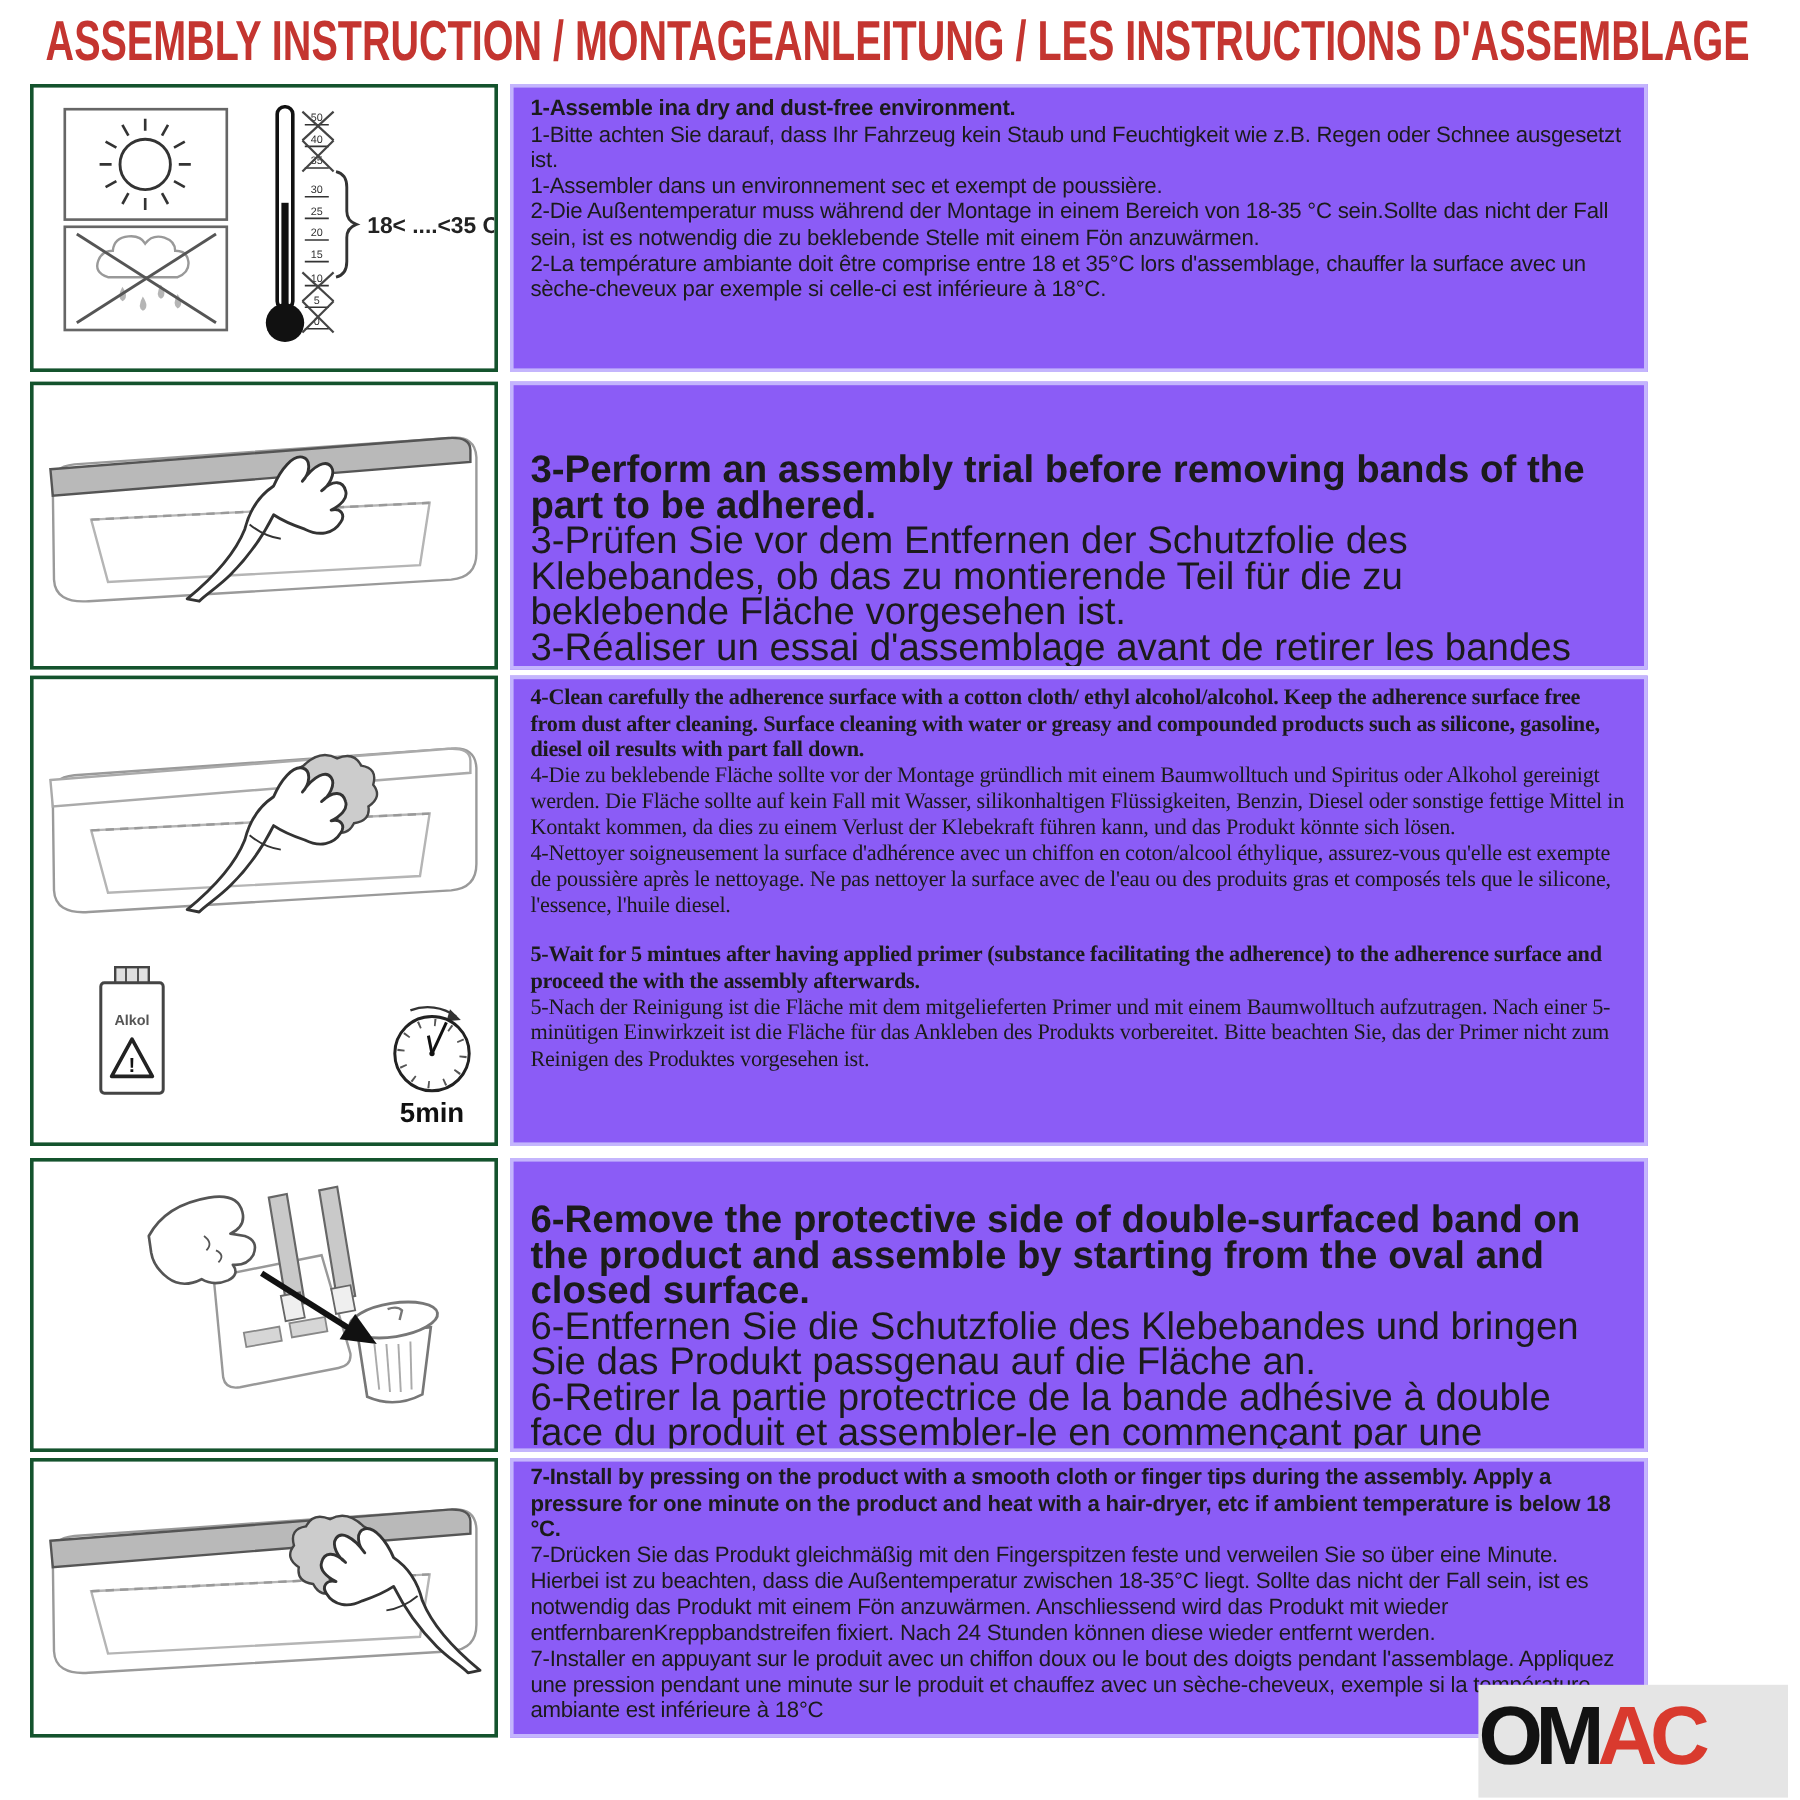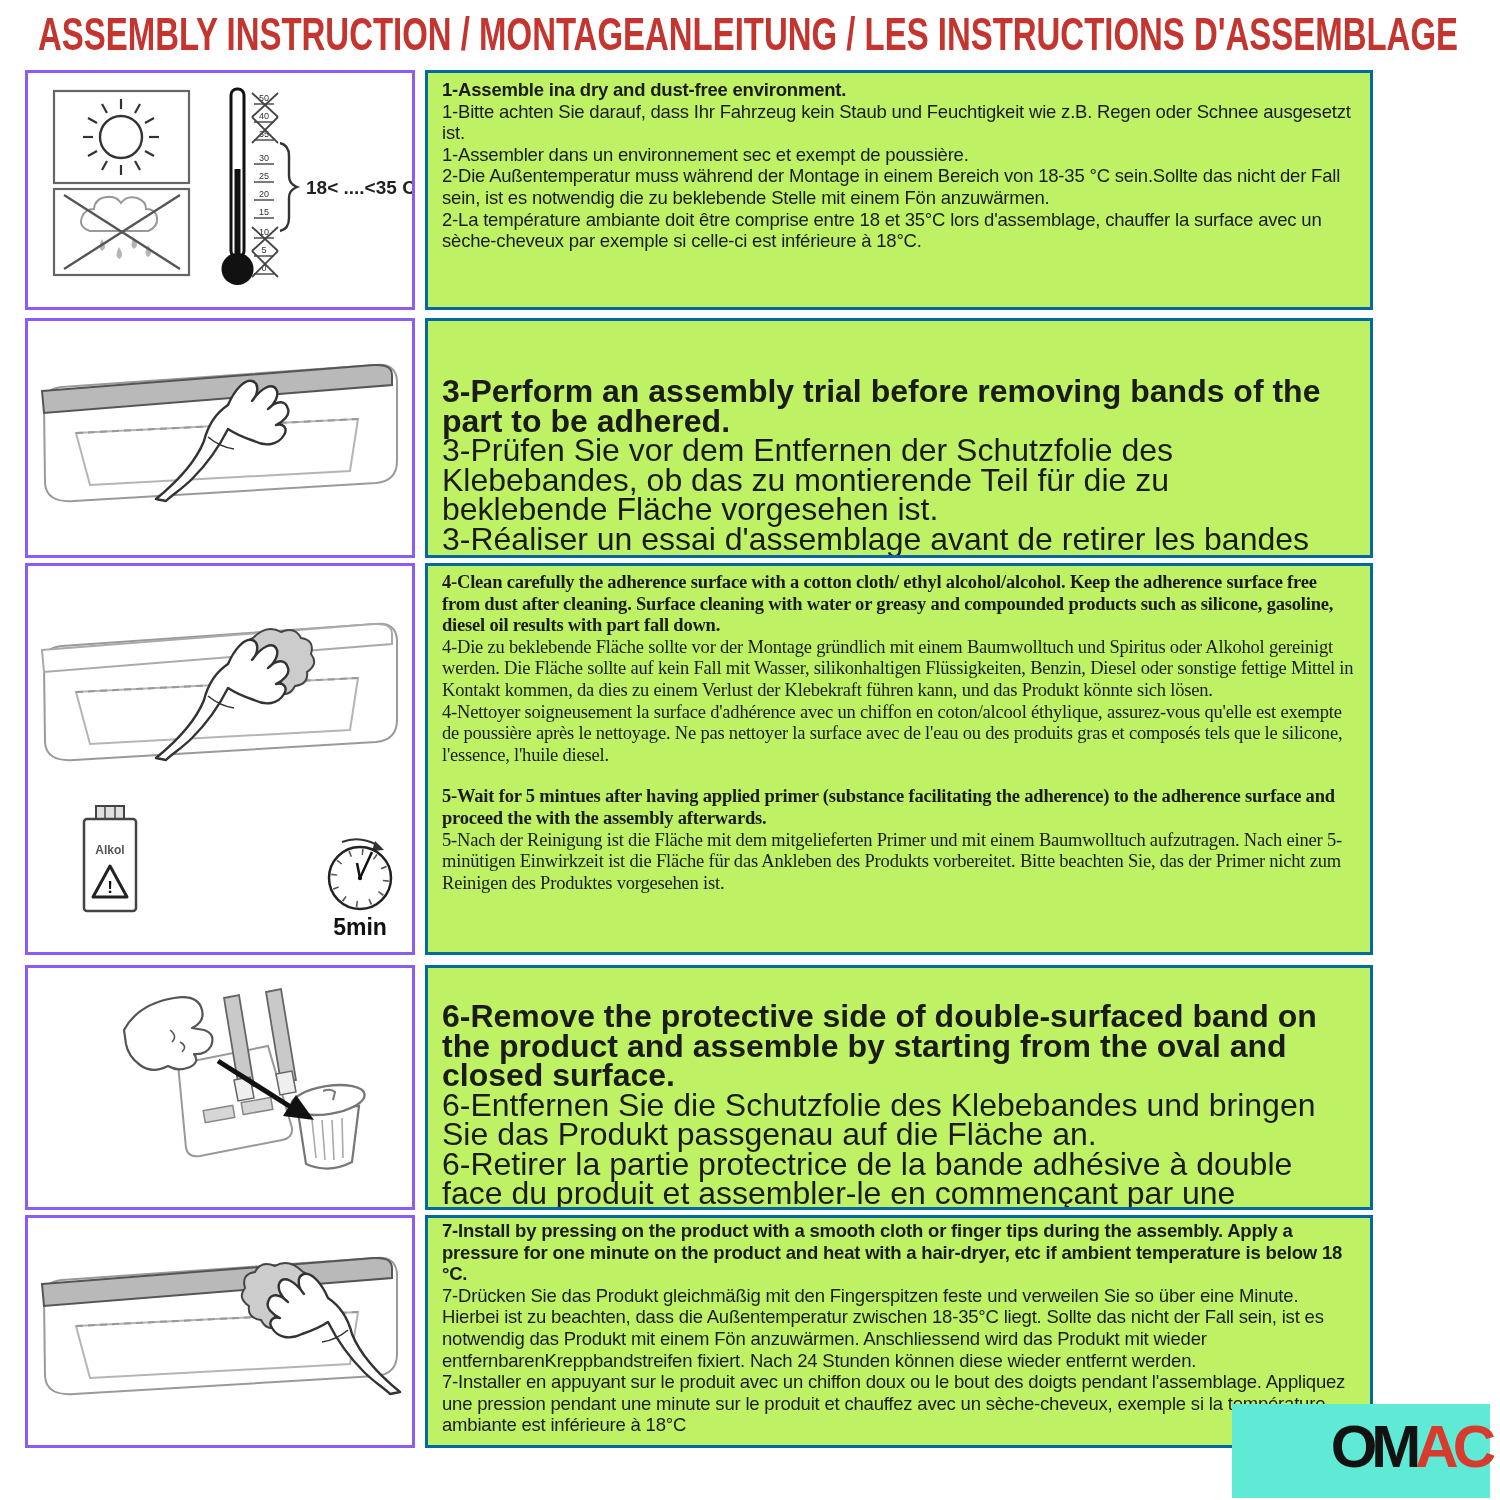--- a/index.html
+++ b/index.html
@@ -1,32 +1,32 @@
 <!DOCTYPE html>
 <html><head>
 <meta charset="utf-8">
 <style>
   html,body{margin:0;padding:0;background:#fff;}
   body{width:1500px;height:1500px;position:relative;overflow:hidden;
        font-family:"Liberation Sans",sans-serif;color:#1b1b1b;}
   .title-wrap{position:absolute;left:38px;top:6px;}
   .illus{position:absolute;left:25px;width:390px;background:#fff;
-         border:3px solid #8b5cf6;box-sizing:border-box;overflow:hidden;}
-  .textbox{position:absolute;left:425px;width:948px;background:#bef264;
-           border:3px solid #0369a1;box-sizing:border-box;overflow:hidden;}
+         border:3px solid #14532d;box-sizing:border-box;overflow:hidden;}
+  .textbox{position:absolute;left:425px;width:948px;background:#8b5cf6;
+           border:3px solid #c4b5fd;box-sizing:border-box;overflow:hidden;}
   .textbox p{margin:0;}
   .small{font-size:18.5px;line-height:21.6px;letter-spacing:-0.2px;padding:6px 16px 4px 14px;}
   .big{font-size:32px;line-height:29.5px;padding:8px 34px 4px 14px;}
   .b{font-weight:700;}
   .gap{margin-top:20px !important;}
   .pad-top-56{padding-top:56px;}
   .pad-top-34{padding-top:34px;}
   .pad-top-14{padding-top:2px;}
-  .logo{position:absolute;right:10px;top:1404px;width:258px;height:94px;background:#5eead4;
-        text-align:right;font-weight:900;font-size:60px;line-height:86px;
+  .logo{position:absolute;right:10px;top:1404px;width:258px;height:94px;background:#e5e5e5;
+        font-weight:900;font-size:69px;line-height:86px;
         letter-spacing:-6px;white-space:nowrap;}
   .logo .blk{color:#121212;}
   .logo .red{color:#d93a2e;}
   svg text{font-family:"Liberation Sans",sans-serif;}
 </style>
 </head>
 <body>
 
 <div class="title-wrap">
   <svg width="1424" height="58" viewBox="0 0 1424 58">

